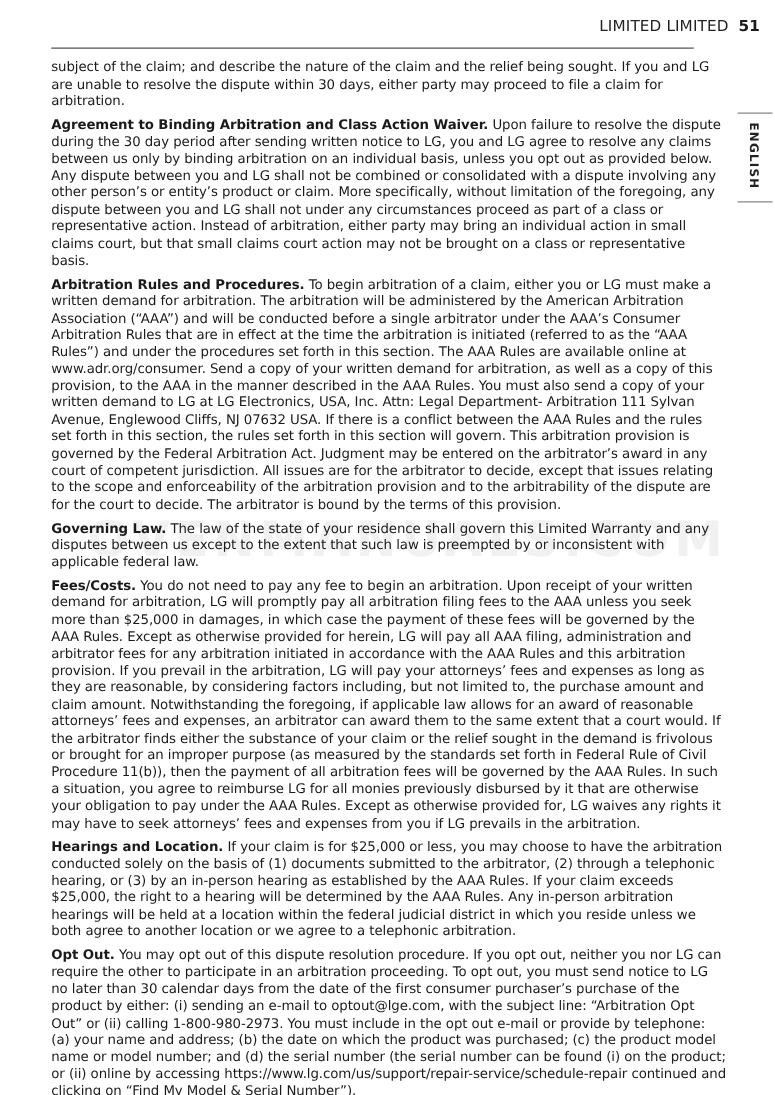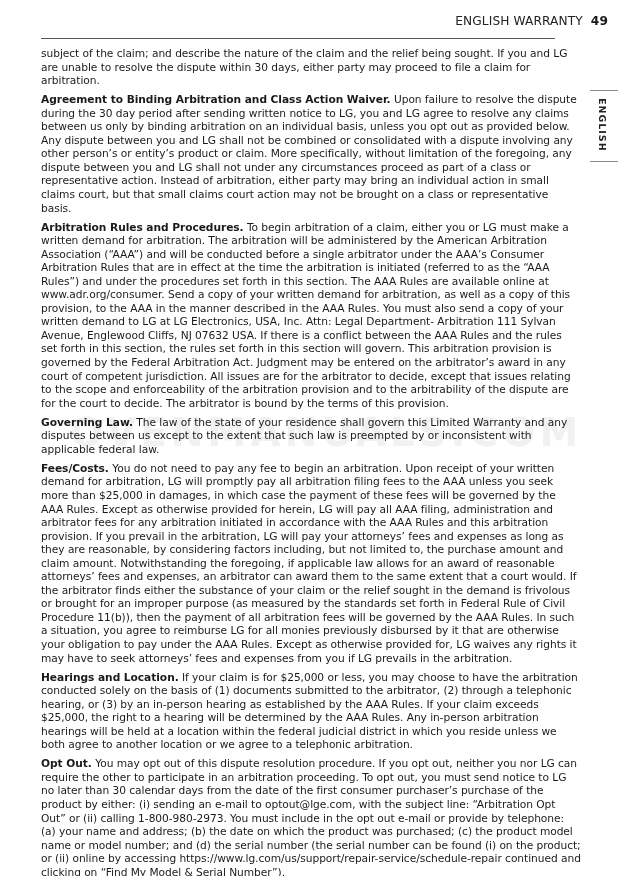--- a/index.html
+++ b/index.html
@@ -15,21 +15,21 @@
     .side-tab .label { position: absolute; left: 9px; top: 8px; writing-mode: vertical-rl; font-size: 9.5px; font-weight: bold; letter-spacing: 1px; color: #222; }
     .content { position: absolute; top: 47px; left: 41px; width: 540px; font-size: 10.65px; line-height: 13.55px; }
     .content p { margin: 0 0 5.5px 0; letter-spacing: -0.05px; }
     .content b { font-weight: bold; }
     .watermark { position: absolute; top: 410px; left: 70px; font-size: 39px; font-weight: bold; color: rgba(200,200,200,0.25); letter-spacing: 4px; pointer-events: none; }
   </style>
 </head>
 <body>
 
 <div class="header">
-  <span class="title">ENGLISH WARRANTY</span><span class="page">49</span>
+  <span class="title">LIMITED LIMITED</span><span class="page">51</span>
 </div>
 <div class="rule"></div>
 
 <div class="side-tab">
   <div class="line-top"></div>
   <div class="label">ENGLISH</div>
   <div class="line-bot"></div>
 </div>
 
 <div class="watermark">OVENMANUALS.COM</div>

